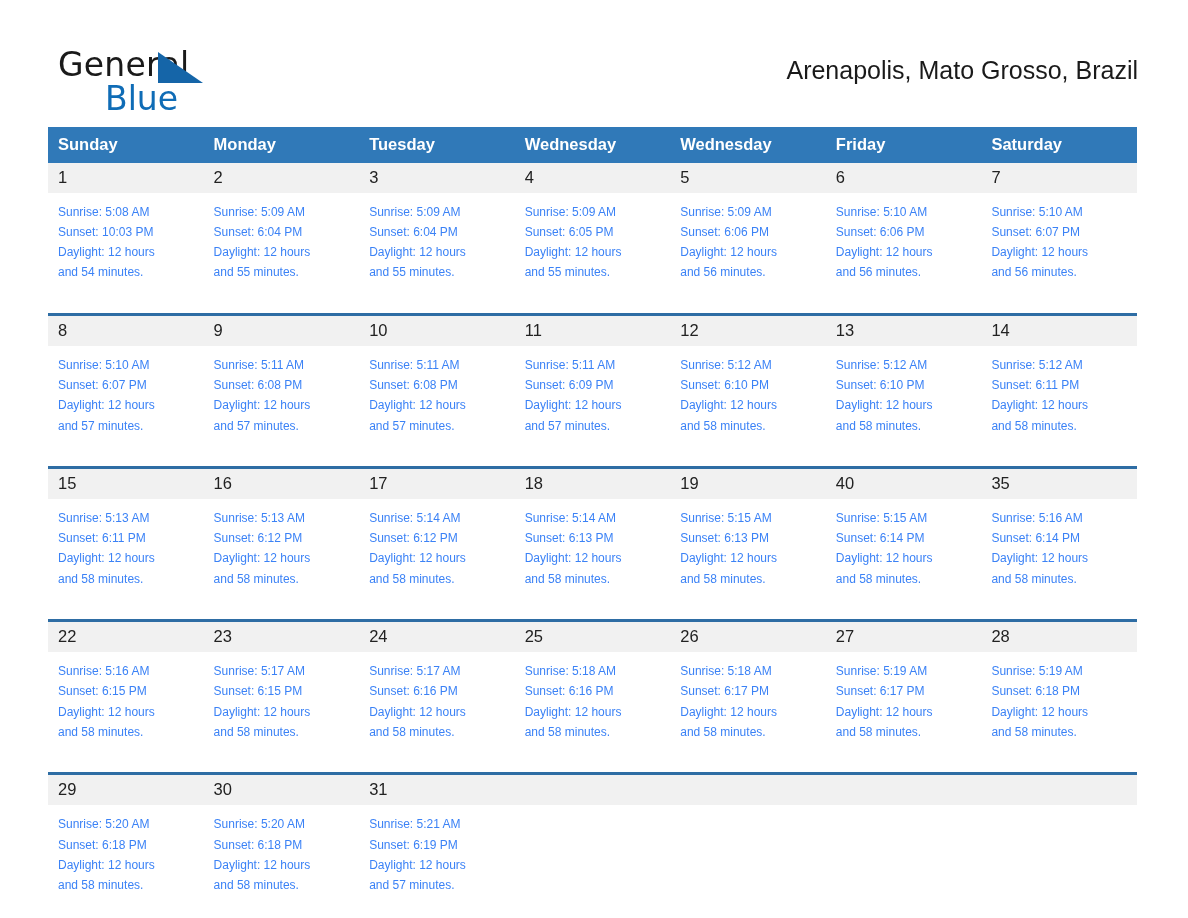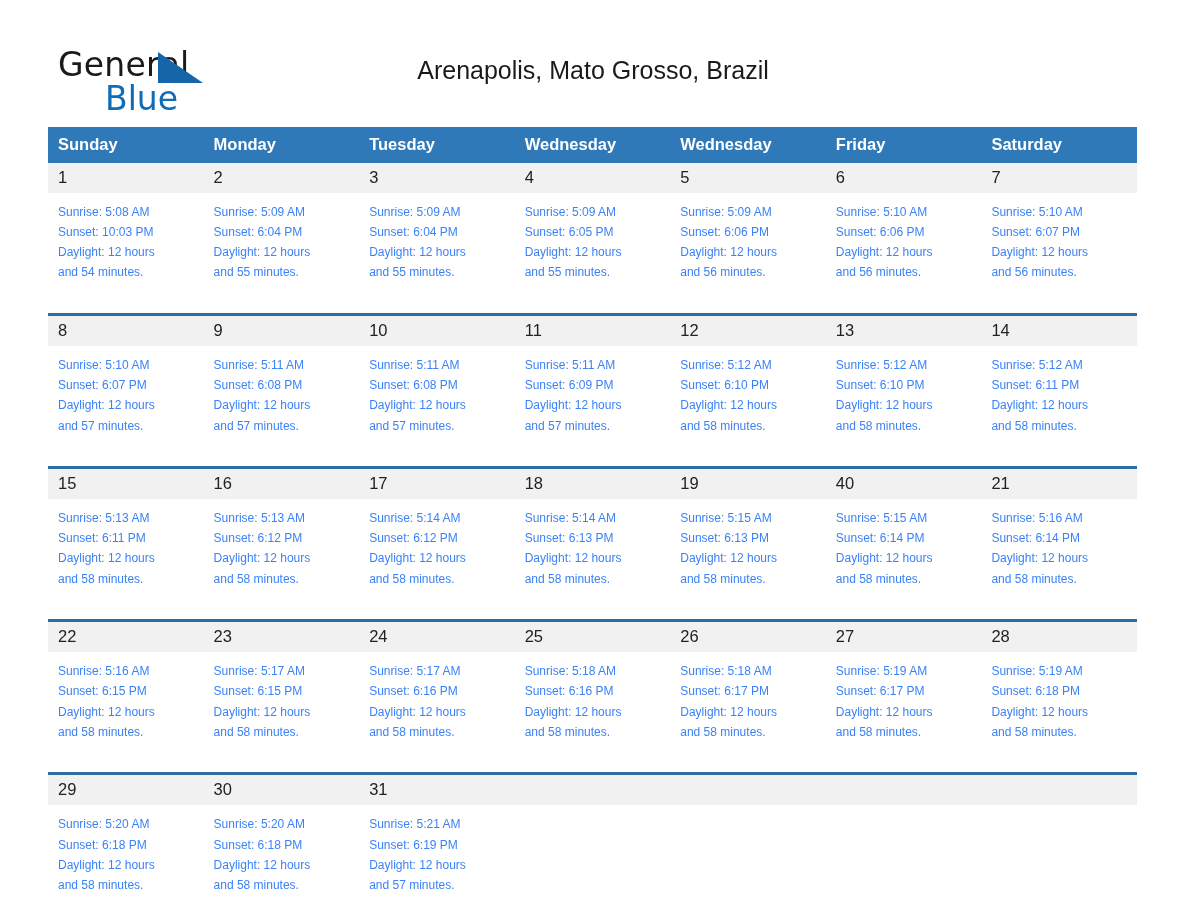--- a/index.html
+++ b/index.html
@@ -79,21 +79,20 @@
     margin: 0;
     font-family: "Liberation Sans", sans-serif;
   }
   .cal-subtitle {
     font-size: 25px;
     font-weight: 400;
     color: #1a1a1a;
     margin-top: 15px;
     line-height: 1.1;
     font-family: "Liberation Sans", sans-serif;
-    text-align: center;
   }
 
   
   .calendar {
     margin-top: 17px;
     width: 1089px;
     border-collapse: collapse;
     table-layout: fixed;
   }
   .calendar th {
@@ -364,21 +363,21 @@
           <td>
             <div class="daynum">40</div>
             <div class="details">
               <div>Sunrise: 5:15 AM</div>
               <div>Sunset: 6:14 PM</div>
               <div>Daylight: 12 hours</div>
               <div>and 58 minutes.</div>
             </div>
           </td>
           <td>
-            <div class="daynum">21</div>
+            <div class="daynum">35</div>
             <div class="details">
               <div>Sunrise: 5:16 AM</div>
               <div>Sunset: 6:14 PM</div>
               <div>Daylight: 12 hours</div>
               <div>and 58 minutes.</div>
             </div>
           </td>
         </tr>
         <tr class="spacer-row">
           <td colspan="7"></td>

